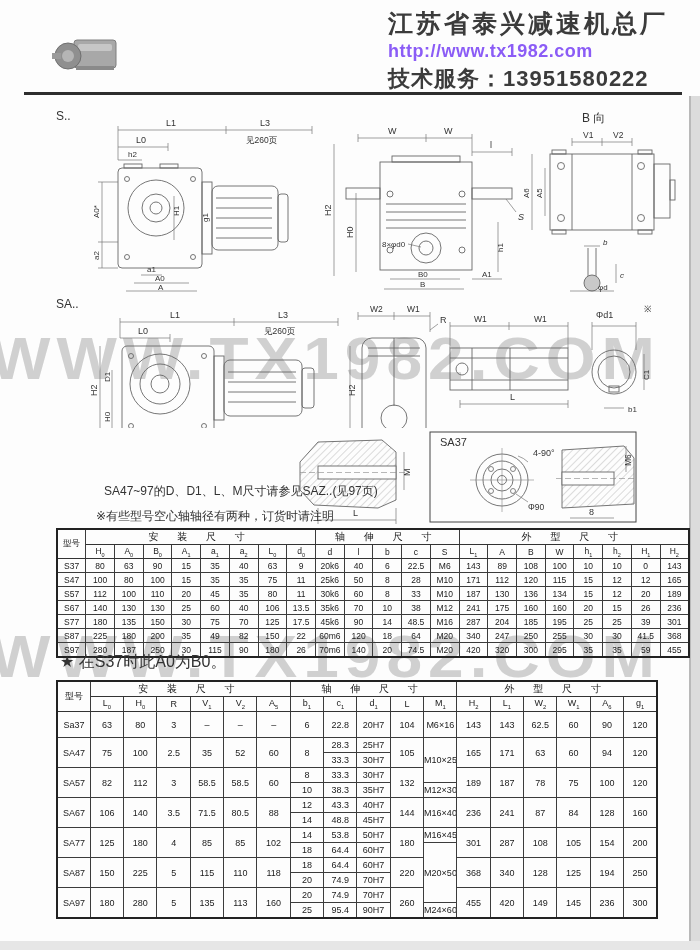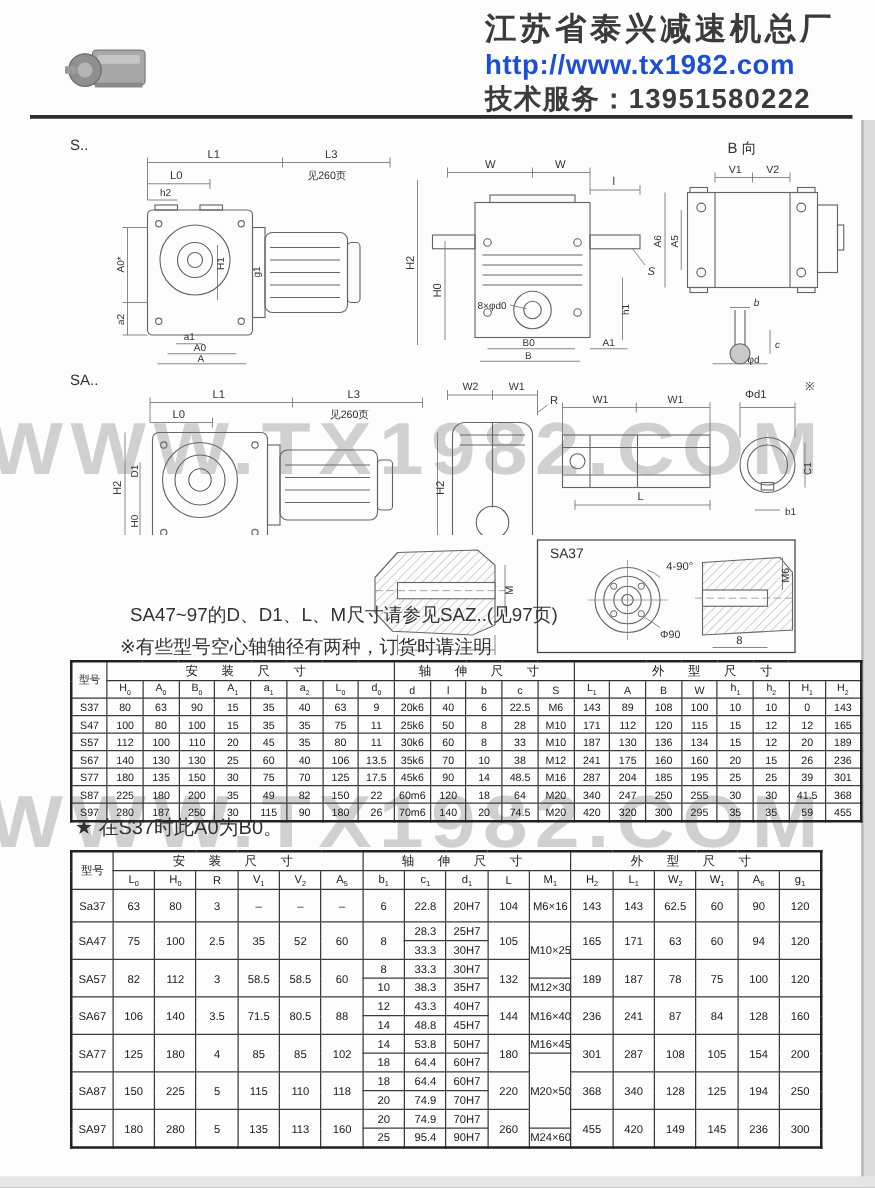--- a/index.html
+++ b/index.html
@@ -1,38 +1,38 @@
 <!DOCTYPE html>
 <html><head>
 <meta charset="utf-8">
 <style>
   html,body{margin:0;padding:0;background:#9a9a9a;}
   #page{position:relative;width:700px;height:950px;background:#fdfdfd;overflow:hidden;
         font-family:"Liberation Sans","DejaVu Sans",sans-serif;color:#1a1a1a;}
   
   #hdr-text{position:absolute;top:8px;right:12px;width:300px;text-align:left;}
   #hdr-company{font-size:25px;font-weight:bold;letter-spacing:3px;color:#3b3b3b;line-height:30px;}
-  #hdr-site{font-size:22px;font-weight:bold;color:#1d4ed8;line-height:27px;letter-spacing:.5px;}
+  #hdr-site{font-size:18px;font-weight:bold;color:#8b5cf6;line-height:27px;letter-spacing:.5px;}
   #hdr-service{font-size:22px;font-weight:bold;color:#3b3b3b;line-height:28px;letter-spacing:1px;}
   #hdr-rule{position:absolute;top:92px;left:24px;width:658px;height:2.5px;background:#2e2e2e;}
   #logo{position:absolute;top:28px;left:52px;}
   
   #edge-r{position:absolute;top:96px;left:689px;width:11px;height:854px;background:#dcdcdc;border-left:2px solid #b9b9b9;}
   #edge-b{position:absolute;top:941px;left:0;width:700px;height:9px;background:#e6e6e6;}
   
   .wm{position:absolute;left:-10px;width:720px;font-size:64px;font-weight:bold;
       letter-spacing:6px;color:rgba(172,172,172,.55);white-space:nowrap;z-index:1;
       transform:scaleY(.92);overflow:hidden;}
   #wm1{top:322px;}
   #wm2{top:620px;}
   
   .drw{position:absolute;left:0;z-index:2;}
   #svg-s{top:100px;} #svg-sa{top:292px;} #svg-det{top:428px;}
   svg text{fill:#333;font-family:"Liberation Sans",sans-serif;}
-  .note{position:absolute;z-index:2;font-size:15px;color:#333;}
+  .note{position:absolute;z-index:2;font-size:12px;color:#333;}
   #note1{top:483px;left:104px;}
   #note2{top:508px;left:96px;}
   #t1-foot{top:652px;left:60px;font-size:16px;}
   
   table{border-collapse:collapse;table-layout:fixed;position:absolute;z-index:2;background:transparent;}
   #t1{top:528px;left:56px;width:634px;}
   #t2{top:680px;left:56px;width:602px;}
   th,td{border:1px solid #3c3c3c;text-align:center;vertical-align:middle;
         padding:0;font-weight:normal;overflow:hidden;white-space:nowrap;}
   #t1 th,#t1 td{font-size:8.5px;height:13px;}

